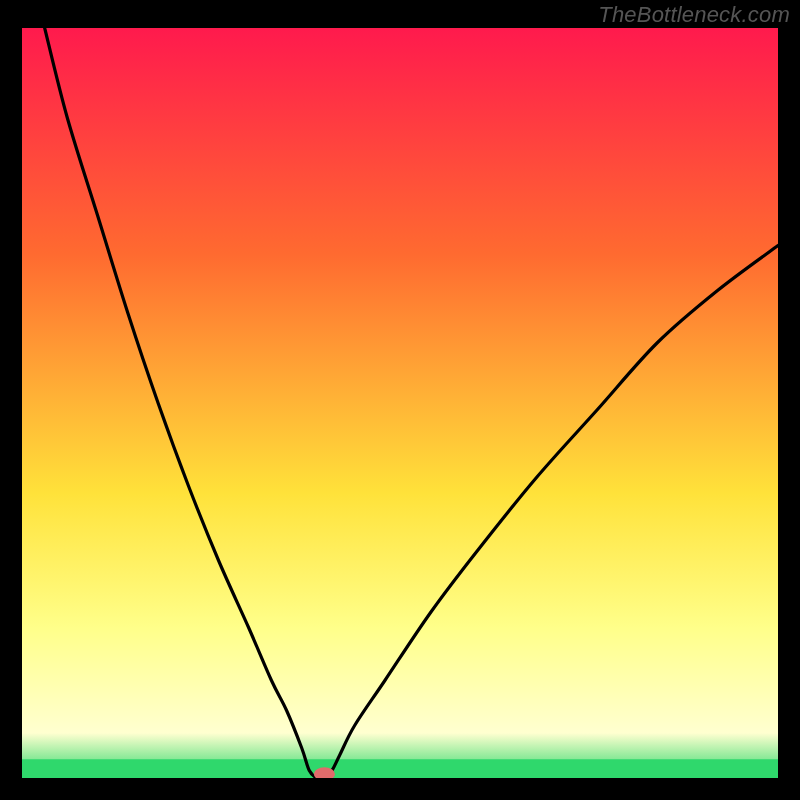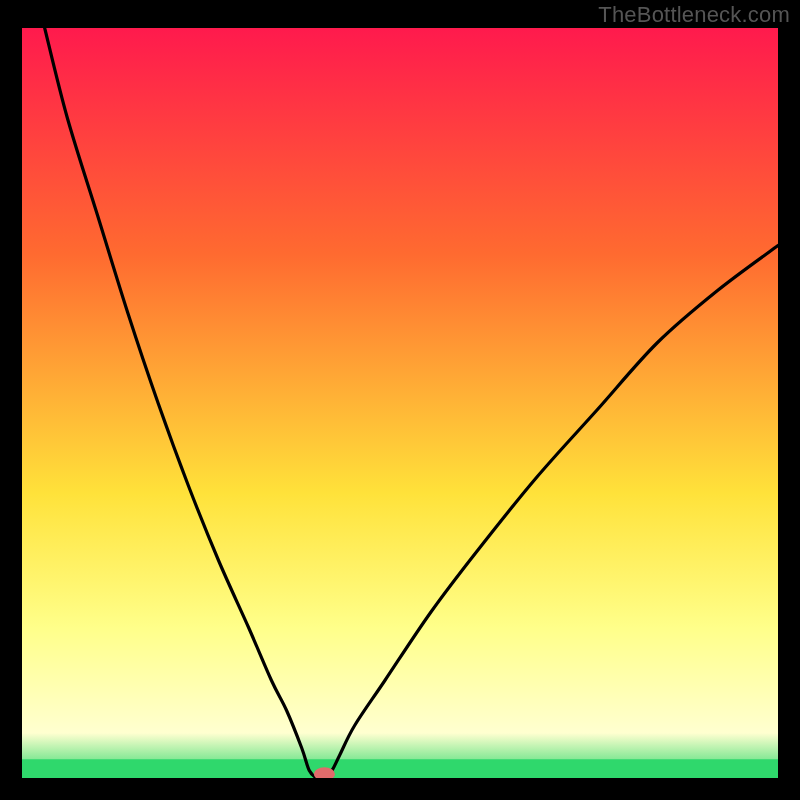--- a/index.html
+++ b/index.html
@@ -19,20 +19,21 @@
   }
   .watermark {
     position: absolute;
     top: 2px;
     right: 10px;
     color: #555;
     font-size: 22px;
     font-weight: 500;
     letter-spacing: 0.2px;
     user-select: none;
+    font-style: italic;
   }
   .plot {
     position: absolute;
     left: 22px;
     top: 28px;
     width: 756px;
     height: 750px;
   }
   .plot svg {
     display: block;

